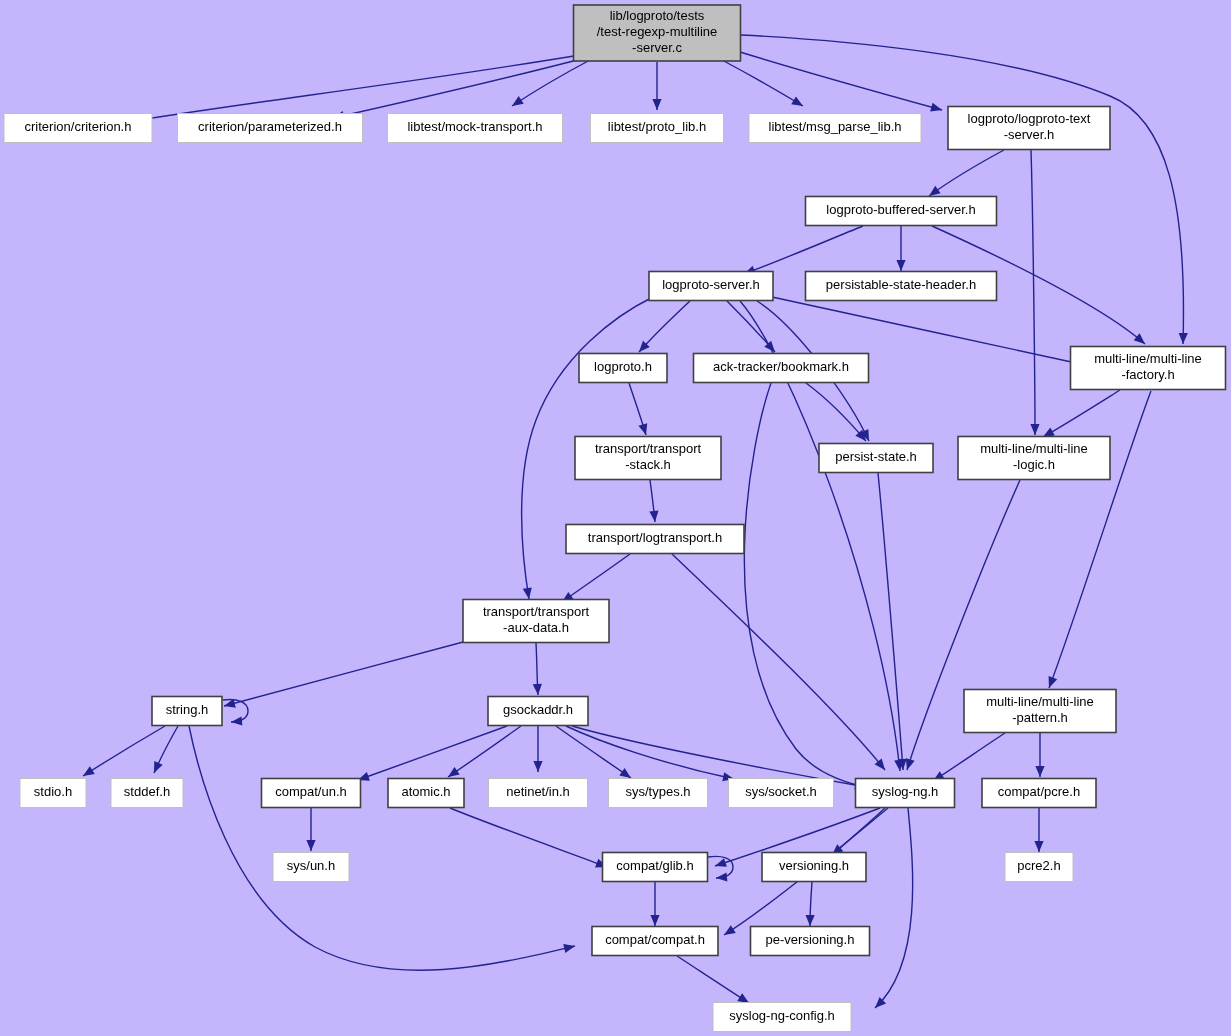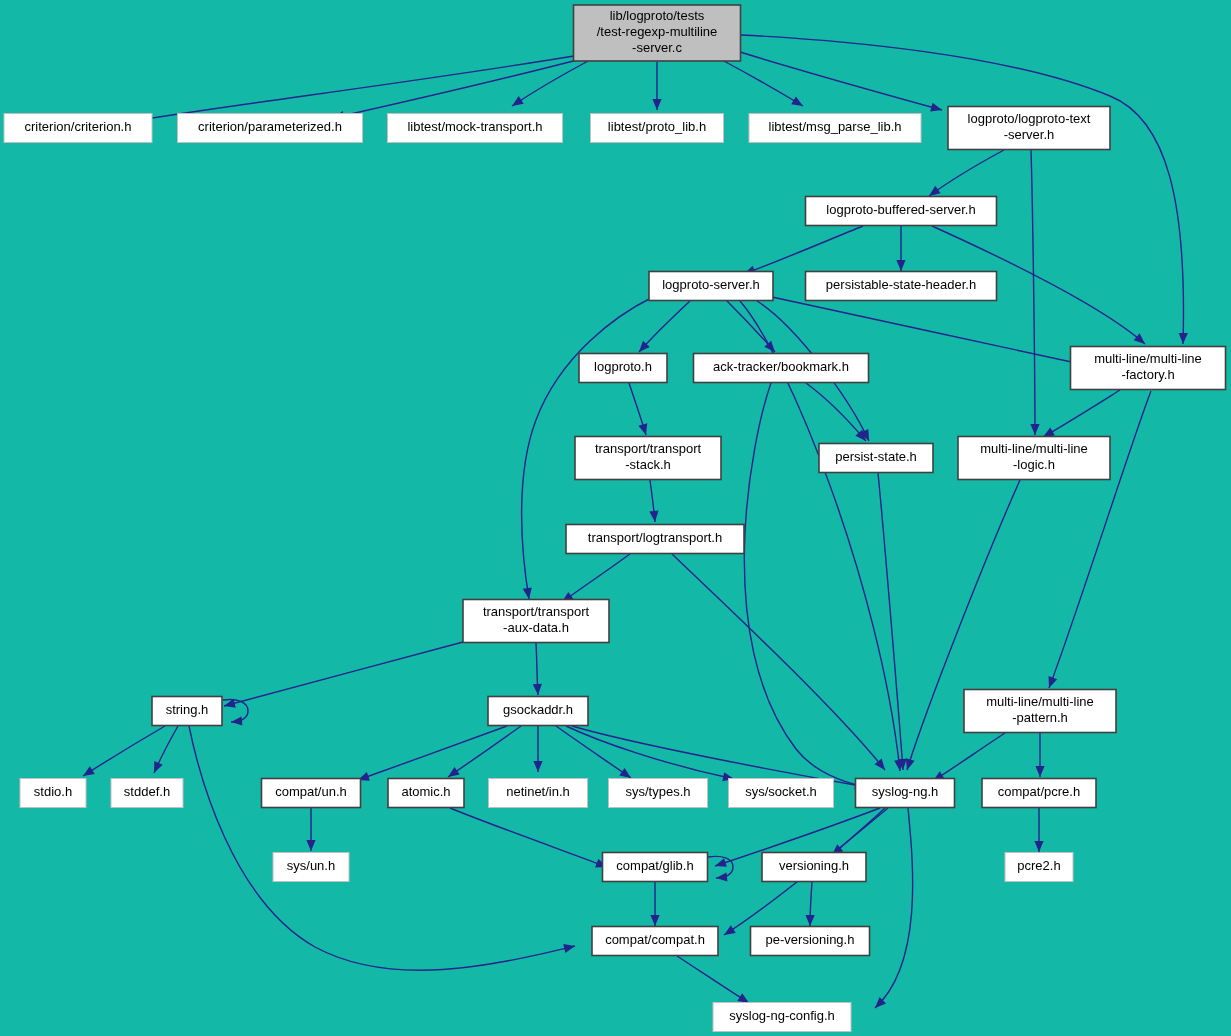--- a/index.html
+++ b/index.html
@@ -4,21 +4,21 @@
 <style>
   html, body {
     margin: 0;
     padding: 0;
     background: #ffffff;
   }
   #graph-root {
     position: relative;
     width: 1231px;
     height: 1036px;
-    background: #14b8a6;
+    background: #c4b5fd;
     font-family: "Liberation Sans", sans-serif;
   }
   svg#dep-graph {
     display: block;
     width: 1231px;
     height: 1036px;
   }
   .node-box {
     fill: #ffffff;
     stroke: #c0c0c0;

